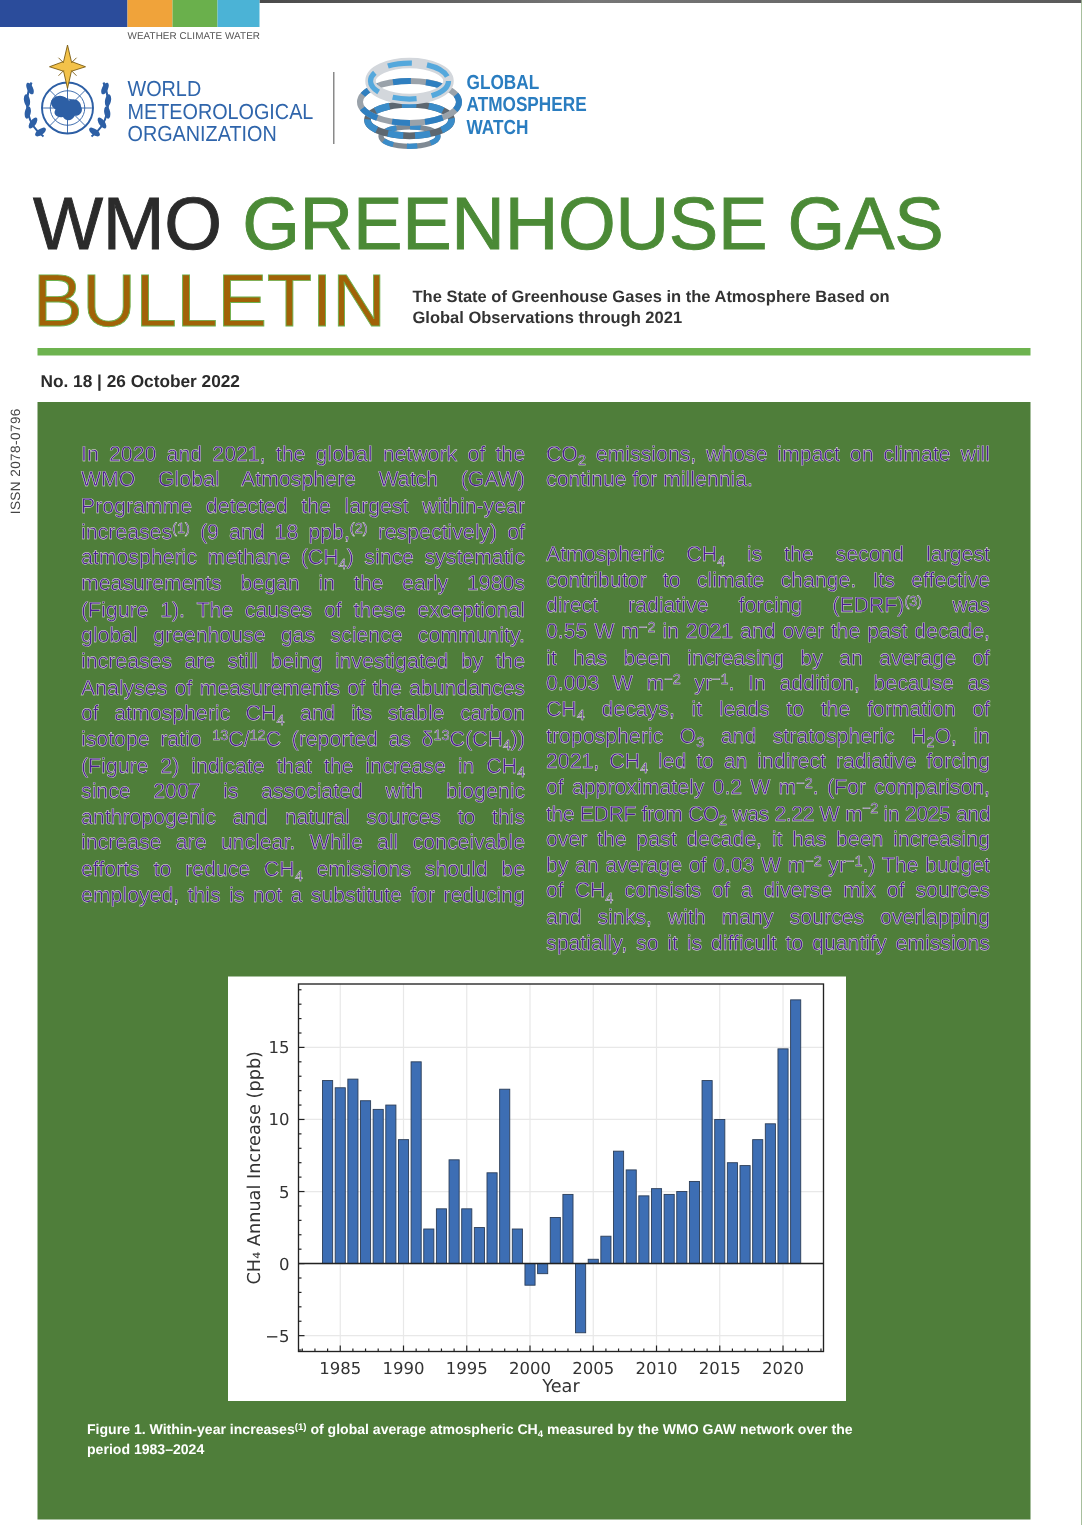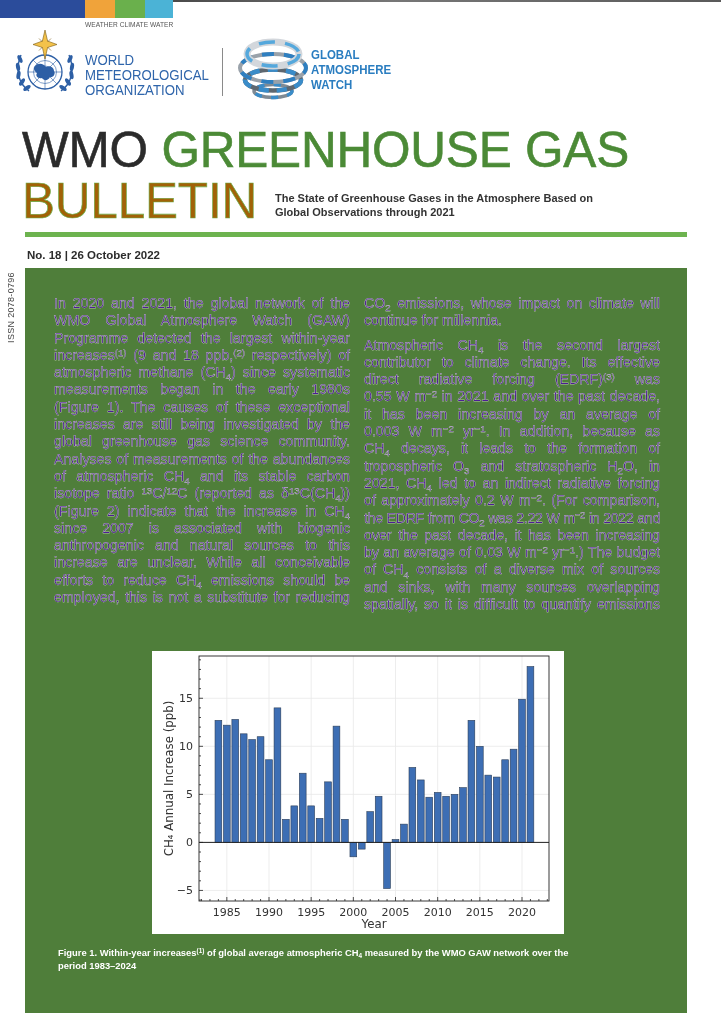--- a/index.html
+++ b/index.html
@@ -30,21 +30,21 @@
   .subtitle { left: 275px; top: 191px; font-size: 11px; line-height: 14px; font-weight: bold; color: #333; white-space: nowrap; }
   .rule { left: 25px; top: 232px; width: 662px; height: 5px; background: #6db34f; }
   .issue { left: 27px; top: 248px; font-size: 11.5px; line-height: 14px; font-weight: bold; color: #2b2b2b; white-space: nowrap; }
   .issn { left: -29px; top: 302px; width: 80px; text-align: center; font-size: 9px; line-height: 11px; color: #444; letter-spacing: 0.3px; transform: rotate(-90deg); white-space: nowrap; }
 
   
   .panel { left: 25px; top: 268px; width: 662px; height: 745px; background: #4f7e3a; }
   .col { top: 295px; width: 296px; color: #4c1d95; font-size: 14.2px; line-height: 17.3px; -webkit-text-stroke: 0.25px #f3f3e8; }
   .col-left { left: 54px; }
   .col-right { left: 364px; }
-  .para + .para { margin-top: 7px; }
+  .para + .para { margin-top: 32px; }
   .line { width: 296px; text-align: justify; text-align-last: justify; white-space: normal; hyphens: none; }
   .line.last { text-align-last: left; }
   .sub { font-size: 0.68em; position: relative; top: 0.32em; line-height: 0; }
   .sup { font-size: 0.68em; position: relative; top: -0.45em; line-height: 0; }
 
   
   .chart-box { left: 152px; top: 651px; width: 412px; height: 283px; background: #ffffff; }
   #chart-svg { position: absolute; left: 0; top: 0; width: 412px; height: 283px; overflow: visible; }
   #chart-svg .grid { stroke: #e8e8e8; stroke-width: 0.8; }
   #chart-svg .bar { stroke: #2c3e58; stroke-width: 0.6; }
@@ -139,22 +139,22 @@
 <div class="abs panel"></div>
 <div class="abs col col-left">
     <div class="para">
       <div class="line" style=""><span>In 2020 and 2021, the global network of the</span></div>
       <div class="line" style=""><span>WMO Global Atmosphere Watch (GAW)</span></div>
       <div class="line" style=""><span>Programme detected the largest within-year</span></div>
       <div class="line" style=""><span>increases</span><span class="sup">(1)</span><span> (9 and 18 ppb,</span><span class="sup">(2)</span><span> respectively) of</span></div>
       <div class="line" style=""><span>atmospheric methane (CH</span><span class="sub">4</span><span>) since systematic</span></div>
       <div class="line" style=""><span>measurements began in the early 1980s</span></div>
       <div class="line" style=""><span>(Figure 1). The causes of these exceptional</span></div>
+      <div class="line" style=""><span>global greenhouse gas science community.</span></div>
       <div class="line" style=""><span>increases are still being investigated by the</span></div>
-      <div class="line" style=""><span>global greenhouse gas science community.</span></div>
       <div class="line" style=""><span>Analyses of measurements of the abundances</span></div>
       <div class="line" style=""><span>of atmospheric CH</span><span class="sub">4</span><span> and its stable carbon</span></div>
       <div class="line" style=""><span>isotope ratio </span><span class="sup">13</span><span>C/</span><span class="sup">12</span><span>C (reported as δ</span><span class="sup">13</span><span>C(CH</span><span class="sub">4</span><span>))</span></div>
       <div class="line" style=""><span>(Figure 2) indicate that the increase in CH</span><span class="sub">4</span></div>
       <div class="line" style=""><span>since 2007 is associated with biogenic</span></div>
       <div class="line" style=""><span>anthropogenic and natural sources to this</span></div>
       <div class="line" style=""><span>increase are unclear. While all conceivable</span></div>
       <div class="line" style=""><span>efforts to reduce CH</span><span class="sub">4</span><span> emissions should be</span></div>
       <div class="line" style=""><span>employed, this is not a substitute for reducing</span></div>
     </div>
@@ -168,21 +168,21 @@
       <div class="line" style=""><span>Atmospheric CH</span><span class="sub">4</span><span> is the second largest</span></div>
       <div class="line" style=""><span>contributor to climate change. Its effective</span></div>
       <div class="line" style=""><span>direct radiative forcing (EDRF)</span><span class="sup">(3)</span><span> was</span></div>
       <div class="line" style=""><span>0.55 W m</span><span class="sup">−2</span><span> in 2021 and over the past decade,</span></div>
       <div class="line" style=""><span>it has been increasing by an average of</span></div>
       <div class="line" style=""><span>0.003 W m</span><span class="sup">−2</span><span> yr</span><span class="sup">−1</span><span>. In addition, because as</span></div>
       <div class="line" style=""><span>CH</span><span class="sub">4</span><span> decays, it leads to the formation of</span></div>
       <div class="line" style=""><span>tropospheric O</span><span class="sub">3</span><span> and stratospheric H</span><span class="sub">2</span><span>O, in</span></div>
       <div class="line" style=""><span>2021, CH</span><span class="sub">4</span><span> led to an indirect radiative forcing</span></div>
       <div class="line" style=""><span>of approximately 0.2 W m</span><span class="sup">−2</span><span>. (For comparison,</span></div>
-      <div class="line" style="letter-spacing: -0.321378px;"><span>the EDRF from CO</span><span class="sub">2</span><span> was 2.22 W m</span><span class="sup">−2</span><span> in 2022 and</span></div>
+      <div class="line" style="letter-spacing: -0.321378px;"><span>the EDRF from CO</span><span class="sub">2</span><span> was 2.22 W m</span><span class="sup">−2</span><span> in 2025 and</span></div>
       <div class="line" style=""><span>over the past decade, it has been increasing</span></div>
       <div class="line" style=""><span>by an average of 0.03 W m</span><span class="sup">−2</span><span> yr</span><span class="sup">−1</span><span>.) The budget</span></div>
       <div class="line" style=""><span>of CH</span><span class="sub">4</span><span> consists of a diverse mix of sources</span></div>
       <div class="line" style=""><span>and sinks, with many sources overlapping</span></div>
       <div class="line" style=""><span>spatially, so it is difficult to quantify emissions</span></div>
     </div>
   </div>
 
 <div class="abs chart-box">
   <svg id="chart-svg" viewBox="0 0 412 283">

